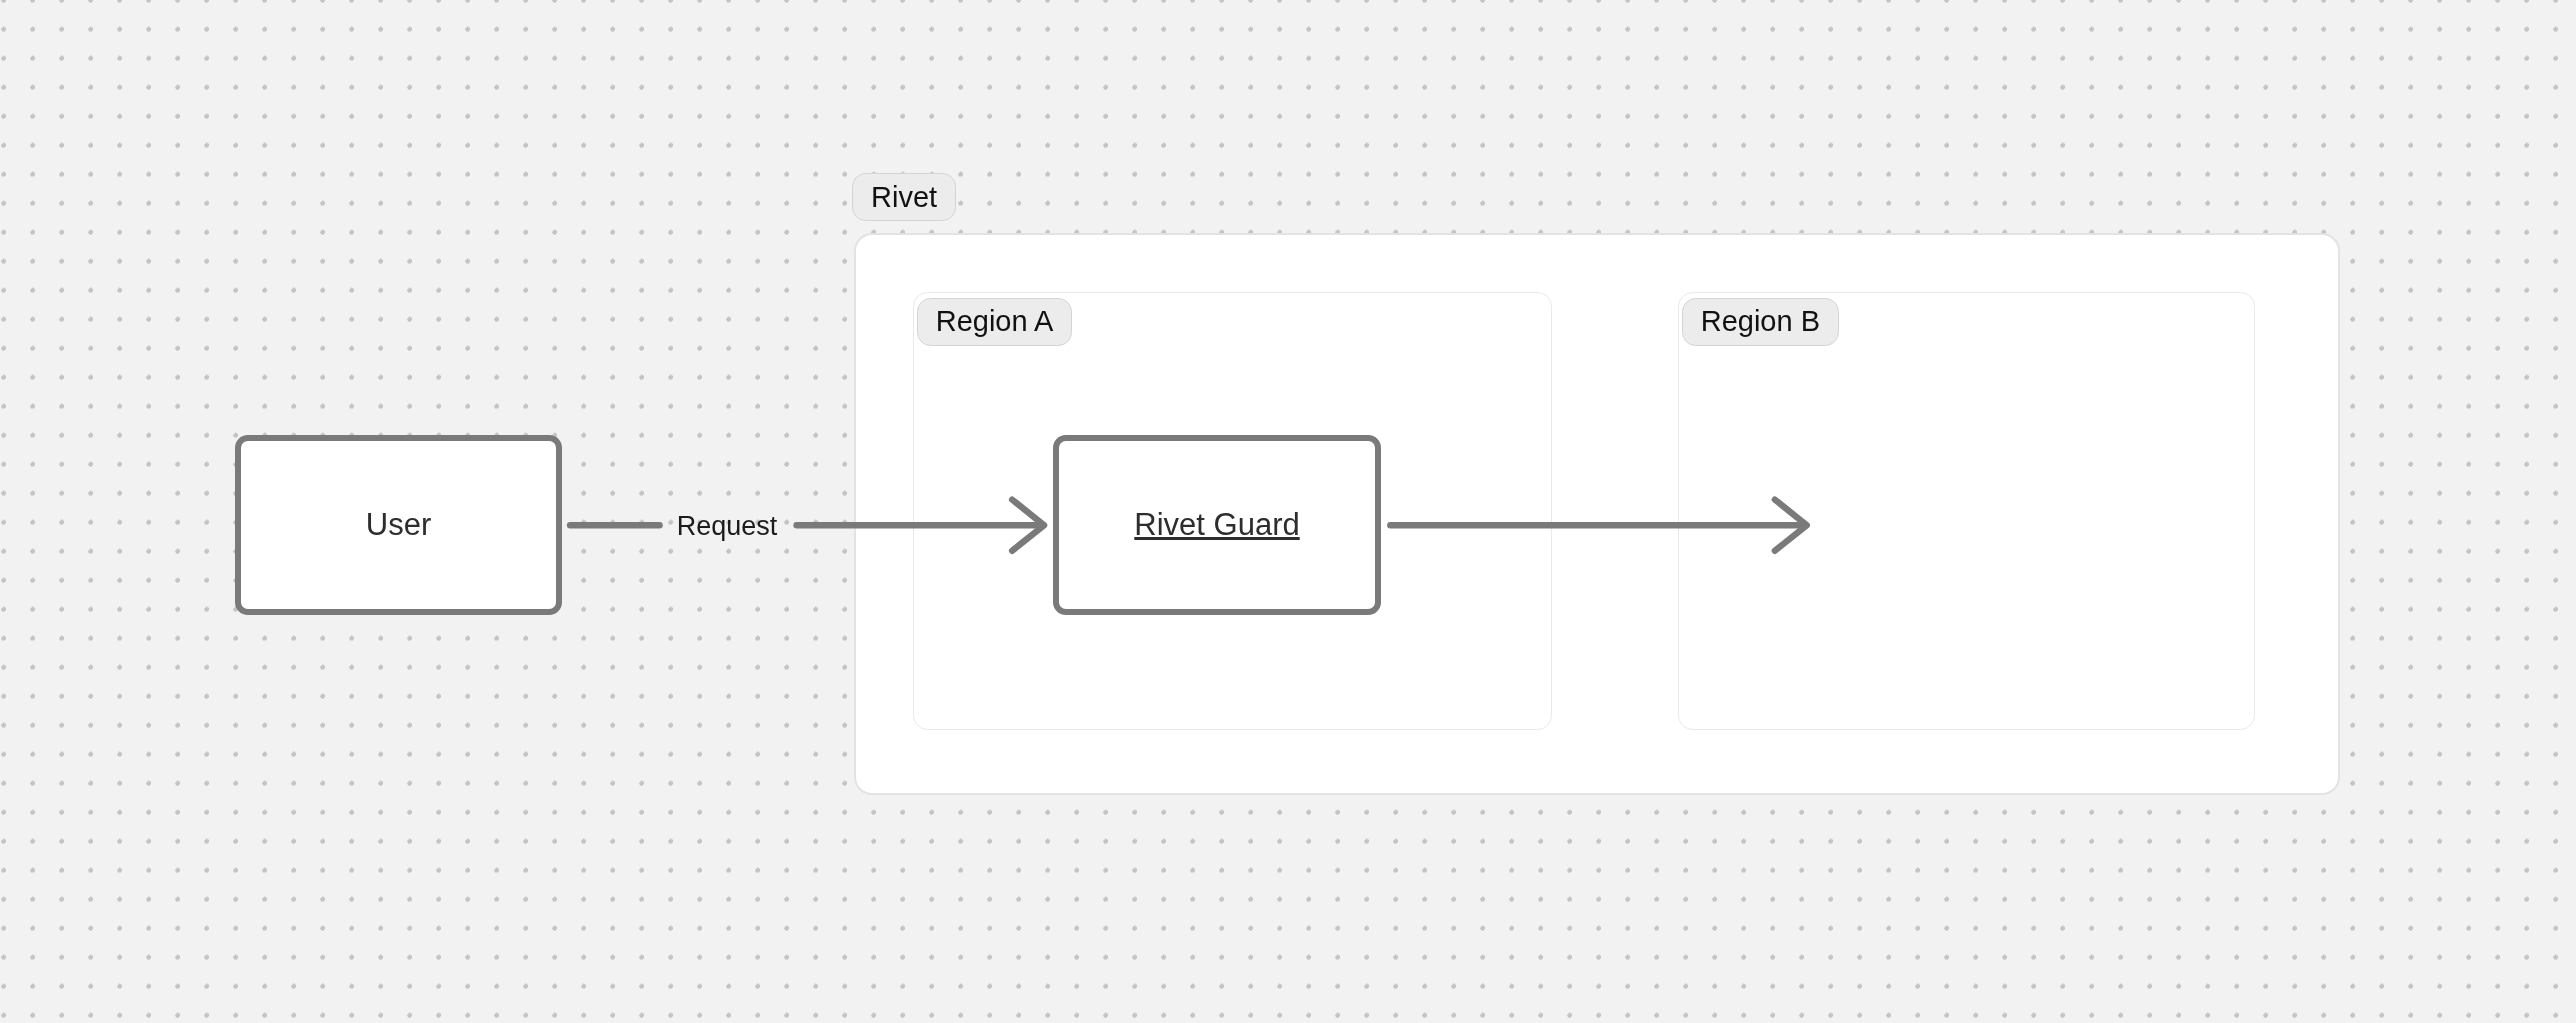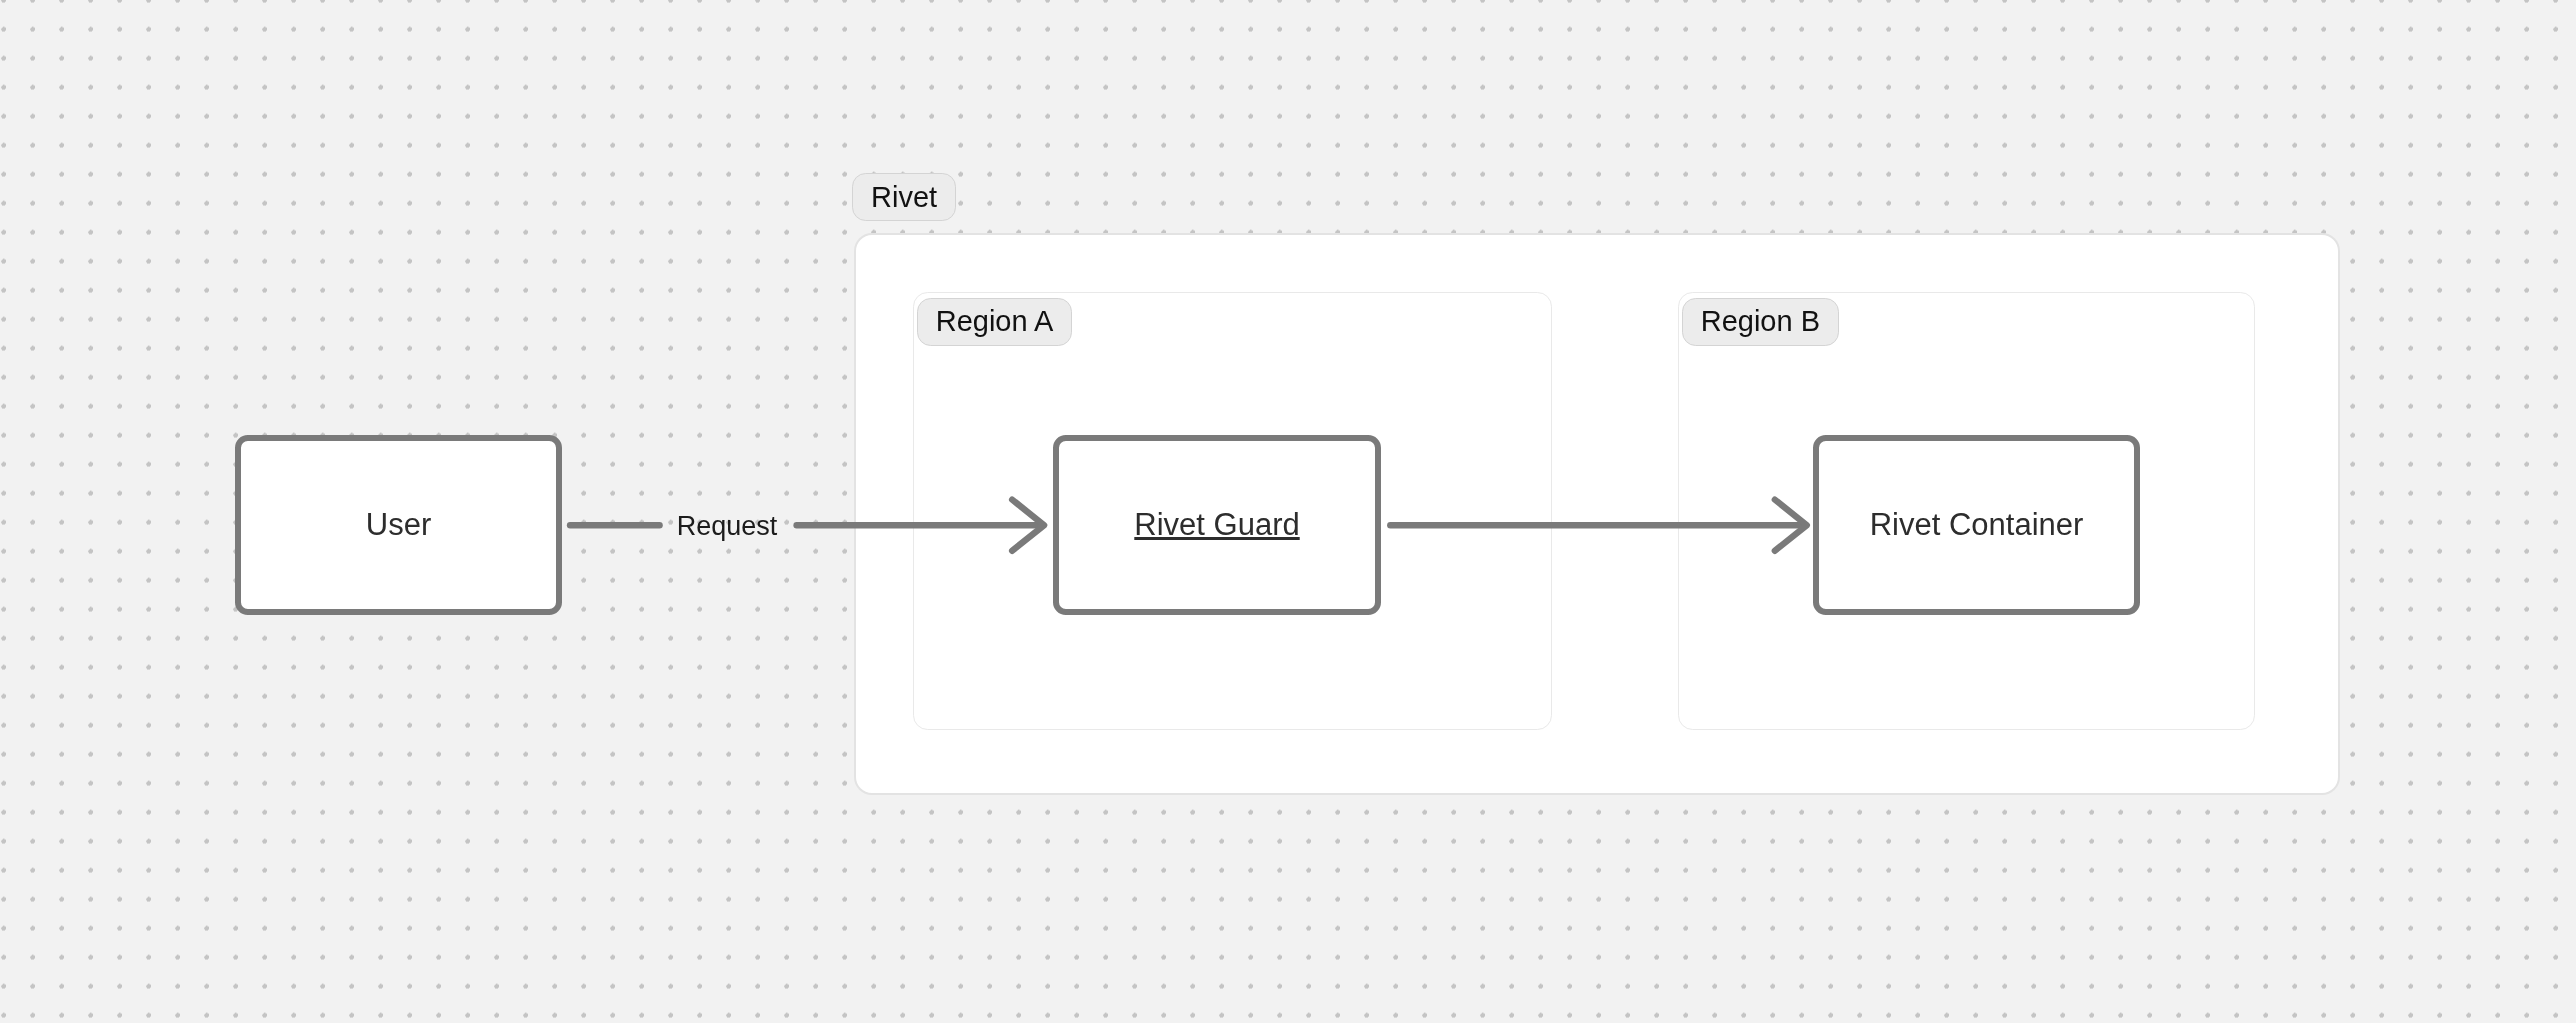--- a/index.html
+++ b/index.html
@@ -124,18 +124,15 @@
   </svg>
 
   <div class="edge-label">Request</div>
 
   <div id="node-user" class="node">
     <span>User</span>
   </div>
   <div id="node-rivet-guard" class="node">
     <span>Rivet Guard</span>
   </div>
-  <div id="node-rivet-container" class="node">
-    <span>Rivet Container</span>
-  </div>
 
 </div>
 
 
 </body></html>

